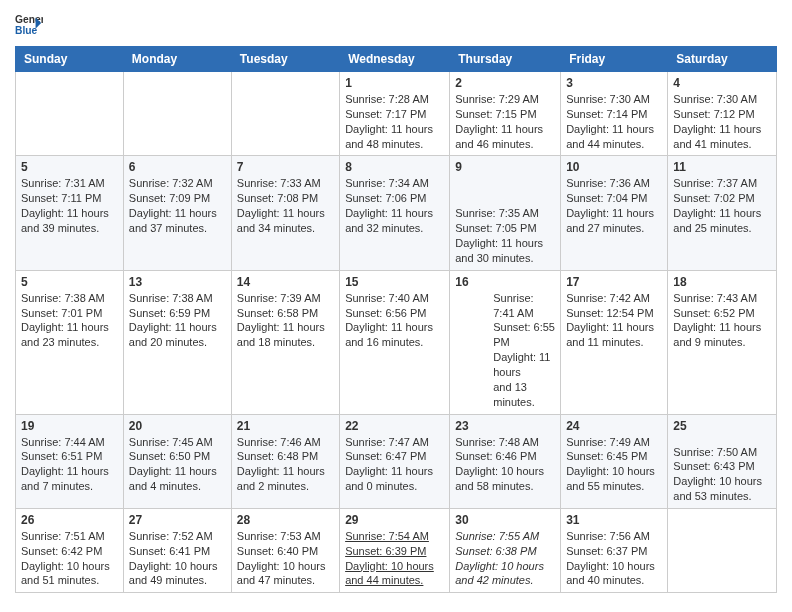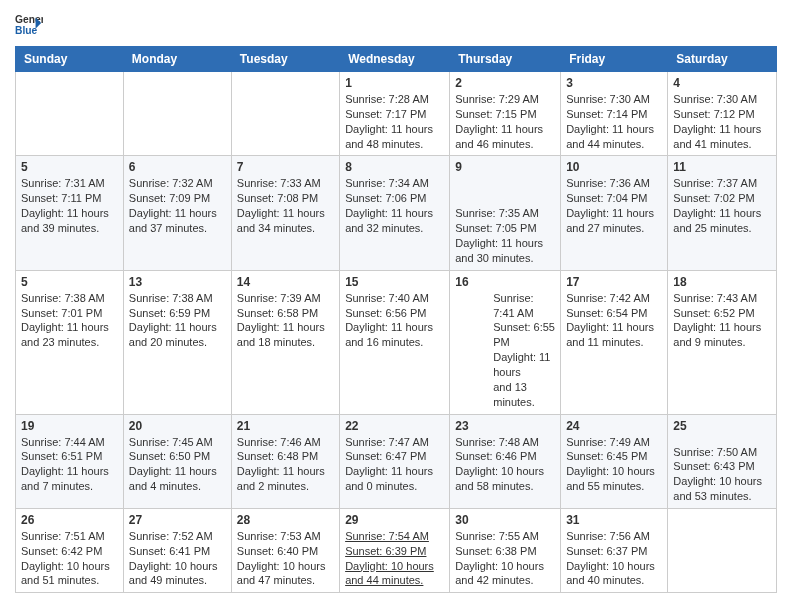--- a/index.html
+++ b/index.html
@@ -231,21 +231,21 @@
           <td>
             <span class="day-num">16</span>
             <div class="day-info" style="white-space: pre-line; margin-left: 38px;">Sunrise: 7:41 AM
 Sunset: 6:55 PM
 Daylight: 11 hours
 and 13 minutes.</div>
           </td>
           <td>
             <span class="day-num">17</span>
             <div class="day-info" style="white-space: pre-line;">Sunrise: 7:42 AM
-Sunset: 6:54 PM
+Sunset: 12:54 PM
 Daylight: 11 hours
 and 11 minutes.</div>
           </td>
           <td>
             <span class="day-num">18</span>
             <div class="day-info" style="white-space: pre-line;">Sunrise: 7:43 AM
 Sunset: 6:52 PM
 Daylight: 11 hours
 and 9 minutes.</div>
           </td>
@@ -325,21 +325,21 @@
           </td>
           <td>
             <span class="day-num">29</span>
             <div class="day-info" style="white-space: pre-line; text-decoration: underline;">Sunrise: 7:54 AM
 Sunset: 6:39 PM
 Daylight: 10 hours
 and 44 minutes.</div>
           </td>
           <td>
             <span class="day-num">30</span>
-            <div class="day-info" style="white-space: pre-line;">Sunrise: 7:55 AM
+            <div class="day-info" style="white-space: pre-line; font-style: italic;">Sunrise: 7:55 AM
 Sunset: 6:38 PM
 Daylight: 10 hours
 and 42 minutes.</div>
           </td>
           <td>
             <span class="day-num">31</span>
             <div class="day-info" style="white-space: pre-line;">Sunrise: 7:56 AM
 Sunset: 6:37 PM
 Daylight: 10 hours
 and 40 minutes.</div>

